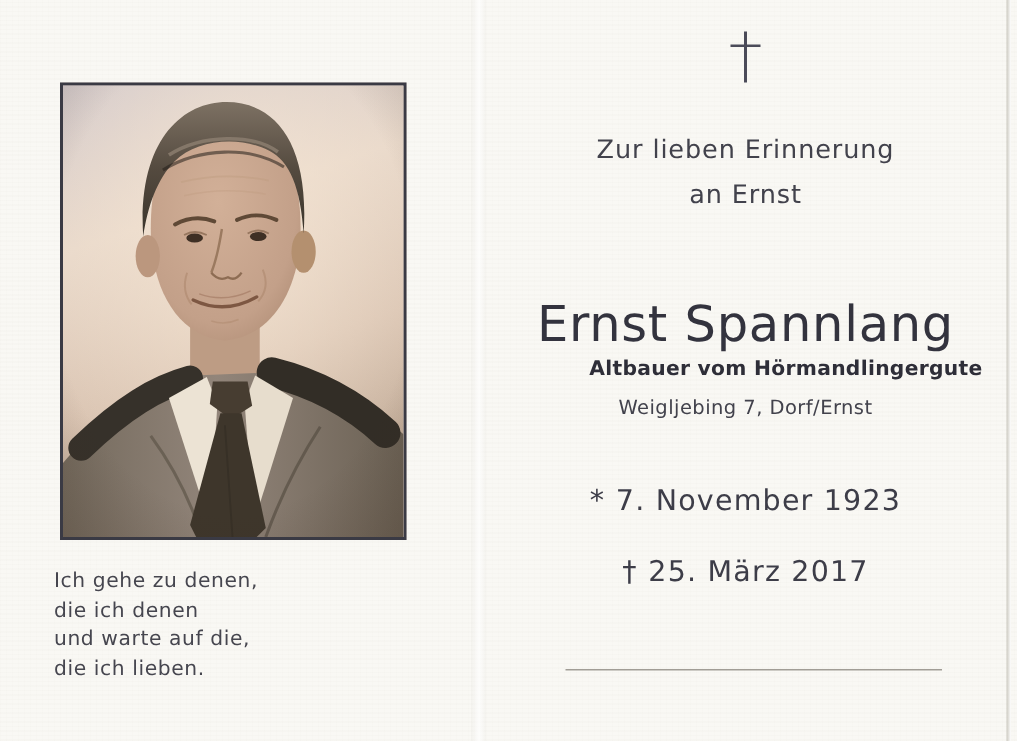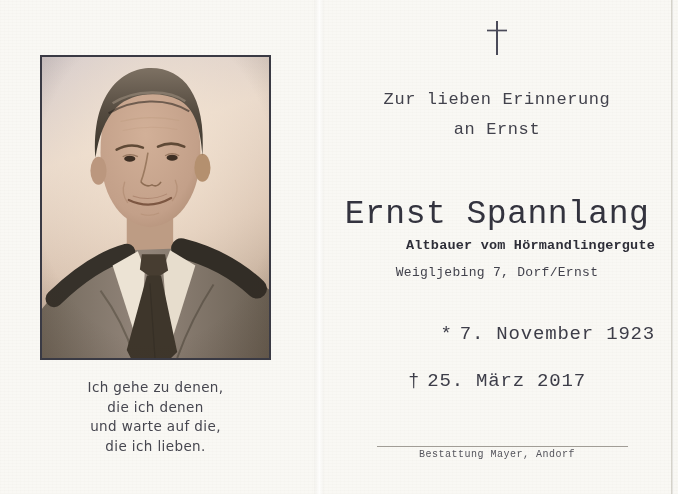--- a/index.html
+++ b/index.html
@@ -28,34 +28,34 @@
 
   
   .photo-frame{
     position:absolute;left:40px;top:55px;width:227px;height:301px;
     border:2px solid #3a3a44;
     background:#d9cdc6;
   }
   .photo-frame svg{display:block;width:100%;height:100%;}
   .poem{
     position:absolute;left:36px;top:378px;width:239px;
-    text-align:center;font-size:13.5px;line-height:19.5px;
+    font-size:13.5px;line-height:19.5px;
     color:#46464f;letter-spacing:0.4px;
   }
 
   
-  .right-panel{position:absolute;left:339px;top:0;width:316px;height:494px;font-family:Liberation Mono, monospace;}
+  .right-panel{position:absolute;left:339px;top:0;width:316px;height:494px;}
   .rp{position:absolute;left:0;width:100%;text-align:center;color:#42424c;}
   .cross-wrap{position:absolute;left:0;top:19px;width:100%;text-align:center;}
   .intro-1{top:90px;font-size:17px;letter-spacing:0.6px;}
   .intro-2{top:120px;font-size:17px;letter-spacing:0.6px;}
   .deceased-name{top:168px;font-size:33px;color:#33333e;letter-spacing:0.5px;margin-top:28px;}
   .deceased-role{top:238px;font-size:13.5px;font-weight:bold;color:#2e2e38;letter-spacing:0.2px;text-align:right;}
   .deceased-address{top:265px;font-size:13px;letter-spacing:0.3px;}
-  .birth-line{top:323px;font-size:19px;letter-spacing:0.8px;color:#3d3d48;text-align:right;}
+  .birth-line{top:323px;font-size:19px;letter-spacing:0.8px;color:#3d3d48;}
   .death-line{top:370px;font-size:19px;letter-spacing:0.8px;color:#3d3d48;}
   .date-symbol{margin-right:7px;}
   .footer-divider{
     position:absolute;left:38px;top:446px;width:251px;height:1px;
     background:#a19d96;
   }
   .footer-text{top:449px;font-size:10px;color:#54545b;letter-spacing:0.5px;}
 </style>
 </head>
 <body>
@@ -171,18 +171,17 @@
     <div class="rp deceased-address">Weigljebing 7, Dorf/Ernst</div>
 
     <div class="rp birth-line">
       <span class="date-symbol">*</span><span>7. November 1923</span>
     </div>
     <div class="rp death-line">
       <span class="date-symbol">†</span><span>25. März 2017</span>
     </div>
 
     <div class="footer-divider"></div>
-    <div class="rp footer-text">Bestattung Mayer, Andorf</div>
   </div>
 
   <div class="fold-line"></div>
   <div class="card-edge"></div>
 </div>
 
 </body></html>

